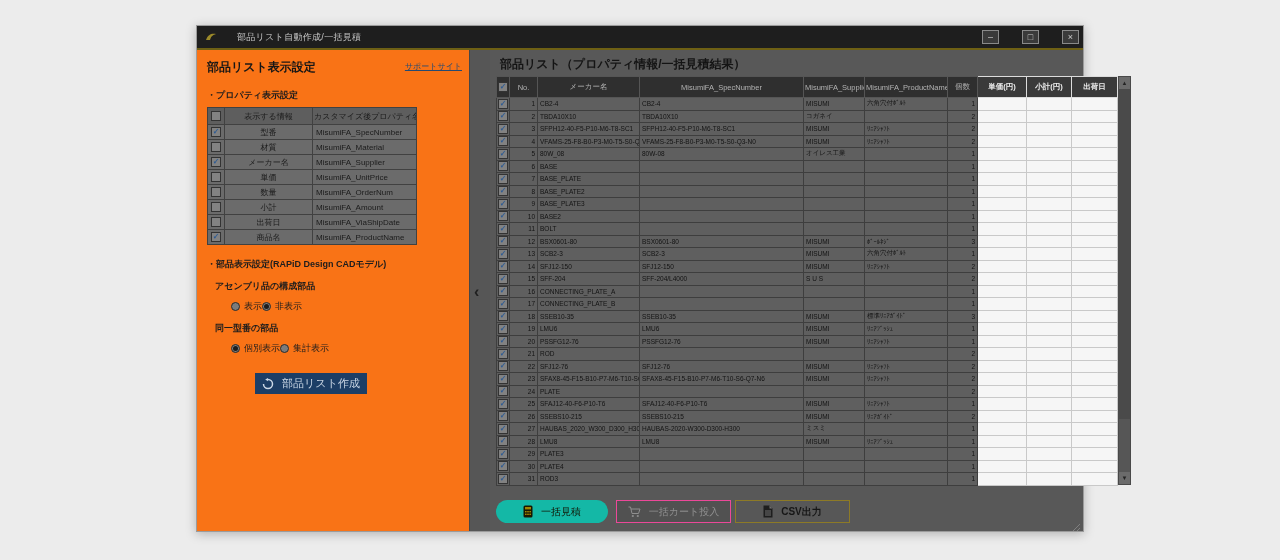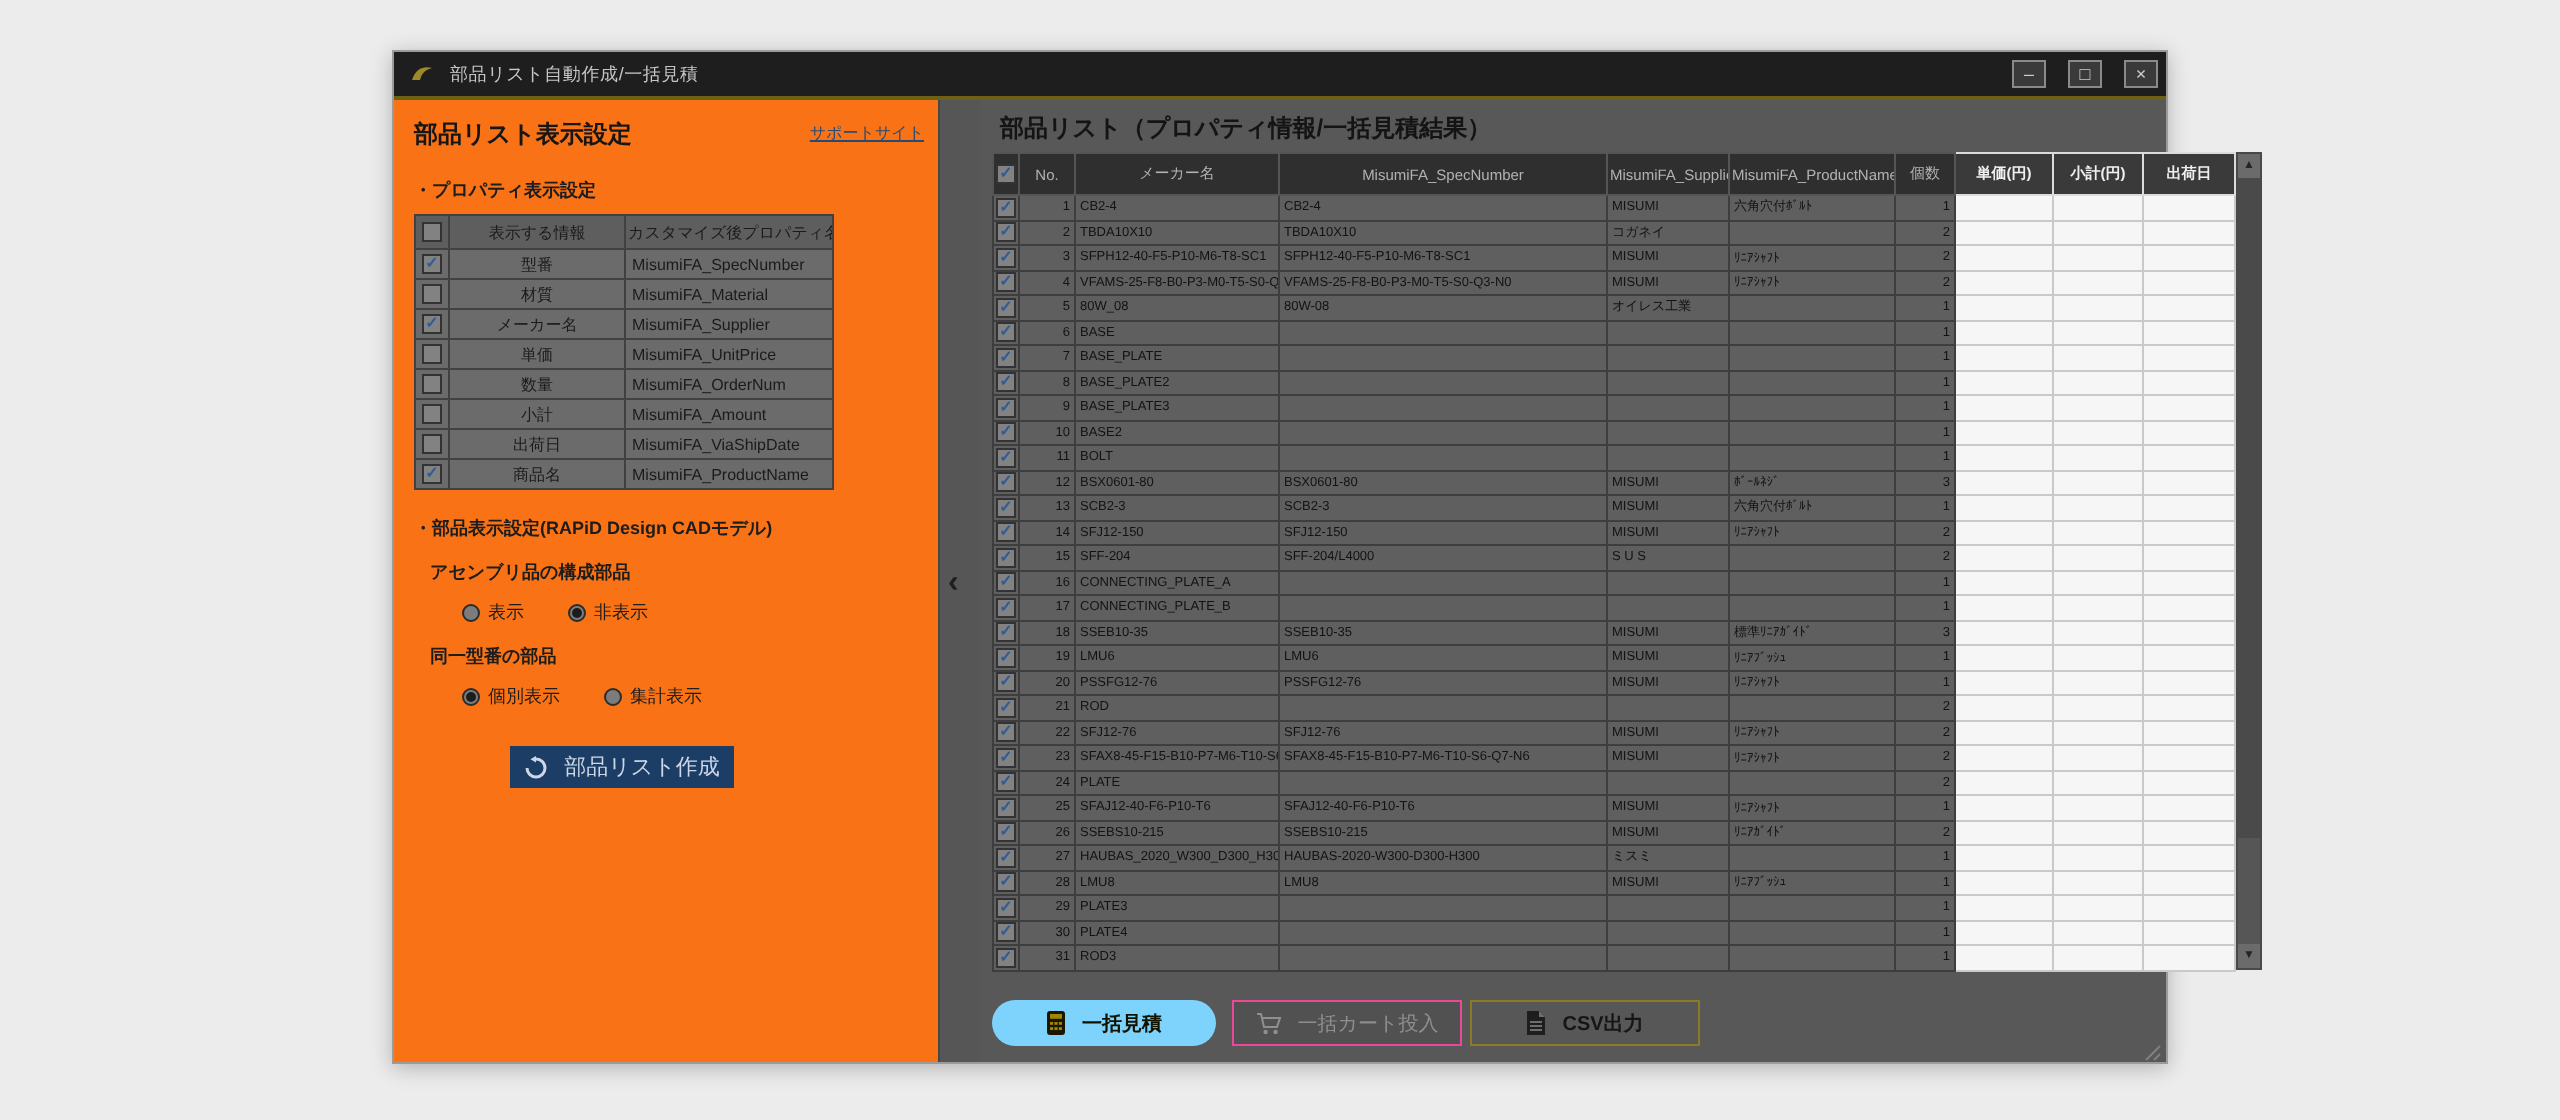--- a/index.html
+++ b/index.html
@@ -1,37 +1,37 @@
 <!DOCTYPE html>
 <html><head>
 <meta charset="utf-8">
 <style>
   html,body{margin:0;padding:0}
   body{width:1280px;height:560px;background:#ececec;font-family:"Liberation Sans",sans-serif;position:relative;overflow:hidden}
   .window{position:absolute;left:196px;top:25px;width:888px;height:507px;background:#585858;border:1px solid #9b9b9b;box-sizing:border-box;box-shadow:0 2px 10px rgba(0,0,0,.25);display:flex;flex-direction:column}
   
-  .titlebar{height:22px;background:#1e1e1e;display:flex;align-items:center;gap:8px;padding:0 4px 0 8px;flex:0 0 auto}
+  .titlebar{height:22px;background:#1e1e1e;display:flex;align-items:center;gap:20px;padding:0 4px 0 8px;flex:0 0 auto}
   .titlebar .apptitle{flex:1;font-size:9px;color:#c6c6c6;letter-spacing:.3px;white-space:nowrap;overflow:hidden}
   .wbtn{width:17px;height:14px;background:#3a3a3a;border:1px solid #8a8a8a;color:#cccccc;font-size:9px;line-height:12px;text-align:center;margin-left:3px;box-sizing:border-box;cursor:default}
   .goldline{height:2px;background:#6e6014;flex:0 0 auto}
   .content{flex:1;display:flex;min-height:0}
   
   .leftpanel{width:272px;background:#f97316;position:relative;padding:9px 5px 0 10px;box-sizing:border-box;flex:0 0 auto}
   .lp-head{display:flex;justify-content:space-between;align-items:flex-start;padding-right:2px}
   .lp-title{font-size:12px;font-weight:bold;color:#161616}
   .lp-link{font-size:8px;color:#254a73;text-decoration:underline;cursor:pointer;margin-top:2px}
   .lp-section{margin-top:13px;font-size:9px;font-weight:bold;color:#1d1d1d}
   .lp-table{margin-top:5px;border-collapse:collapse;table-layout:fixed;width:209px;font-size:8px;color:#1b1b1b}
   .lp-table th{background:#5e5e5e;border:1px solid #414141;height:14px;font-weight:normal;overflow:hidden;white-space:nowrap}
   .lp-table td{background:#6b6b6b;border:1px solid #414141;height:14px;overflow:hidden;white-space:nowrap;padding:0}
   .lp-table td.c{text-align:center}
   .lp-table td.l{padding-left:3px}
   .box{display:inline-block;width:8px;height:8px;background:#828282;border:1px solid #333;color:#2f5c94;font-size:8px;line-height:8px;font-weight:bold;text-align:center;vertical-align:middle}
   .lp-sublabel{margin:9px 0 0 8px;font-size:9px;font-weight:bold;color:#1d1d1d}
-  .radio-row{margin:7px 0 0 24px;display:flex;gap:22px;font-size:9px;color:#1d1d1d;align-items:center}
+  .radio-row{margin:7px 0 0 24px;display:flex;font-size:9px;color:#1d1d1d;align-items:center}
   .radio-opt{display:flex;align-items:center;cursor:default}
   .radio{width:9px;height:9px;border:1px solid #2b2b2b;border-radius:50%;background:#7c7c7c;display:inline-block;margin-right:4px;position:relative;box-sizing:border-box}
   .radio.sel::after{content:"";position:absolute;left:1px;top:1px;right:1px;bottom:1px;background:#1c1c1c;border-radius:50%}
   .create-btn{margin:18px 0 12px 48px;width:112px;height:21px;background:#1c3e66;color:#ccd8e6;font-size:11px;display:flex;align-items:center;justify-content:center;gap:8px;border:none;cursor:pointer;font-family:"Liberation Sans",sans-serif}
   
   .splitter{width:20px;background:#565656;border-left:1px solid #474747;position:relative;flex:0 0 auto}
   .splitter .chev{position:absolute;top:234px;left:4px;color:#1f1f1f;font-size:16px;font-weight:bold;line-height:16px}
   
   .mainarea{flex:1;position:relative;background:#585858;min-width:0}
   .main-title{position:absolute;left:10px;top:6px;font-size:12px;font-weight:bold;color:#141414;white-space:nowrap}
@@ -45,21 +45,21 @@
   .parts th.hl{background:#3a3a3a;color:#f0f0f0;border:1px solid #dcdcdc;font-weight:bold}
   .parts td.hl{background:#f6f6f6;border:1px solid #c9c9c9}
   
   .scrollbar{width:13px;height:409px;background:#565656;position:relative;border:1px solid #494949;box-sizing:border-box;margin-left:0}
   .sb-btn{position:absolute;left:0;width:11px;height:12px;background:#6b6b6b;color:#242424;font-size:6px;text-align:center;line-height:12px;cursor:pointer}
   .sb-up{top:0}.sb-down{bottom:0}
   .sb-thumb{position:absolute;left:0;top:12px;width:11px;height:330px;background:#4a4a4a;cursor:grab}
   
   .actions{position:absolute;left:6px;top:450px;height:24px;width:630px}
   .abtn{position:absolute;top:0;height:23px;box-sizing:border-box;display:flex;align-items:center;justify-content:center;gap:8px;font-size:10px;cursor:pointer;font-family:"Liberation Sans",sans-serif}
-  .btn-estimate{left:0;width:112px;background:#7dd3fc;border:none;border-radius:12px;color:#121200;font-weight:bold}
+  .btn-estimate{left:0;width:112px;background:#14b8a6;border:none;border-radius:12px;color:#121200;font-weight:normal}
   .btn-cart{left:120px;width:115px;background:#515151;border:1px solid #ec4899;color:#8f8f8f}
   .btn-csv{left:239px;width:115px;background:#575757;border:1px solid #8d7a26;color:#161616;font-weight:bold}
   .grip{position:absolute;right:2px;bottom:2px;width:11px;height:11px;opacity:.8}
   .icon{display:inline-flex;align-items:center}
 </style>
 </head>
 <body>
 
 <div class="window">
 

